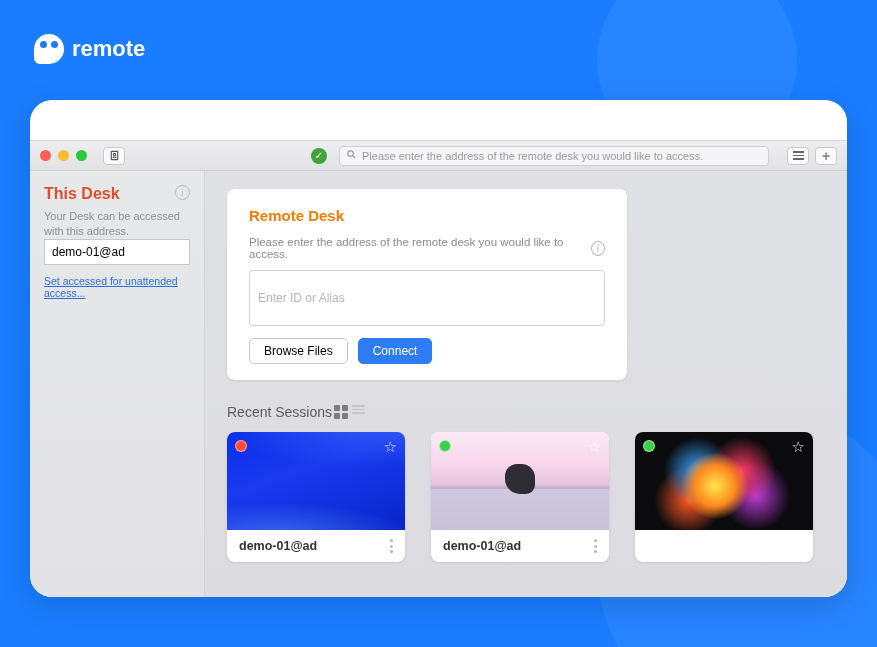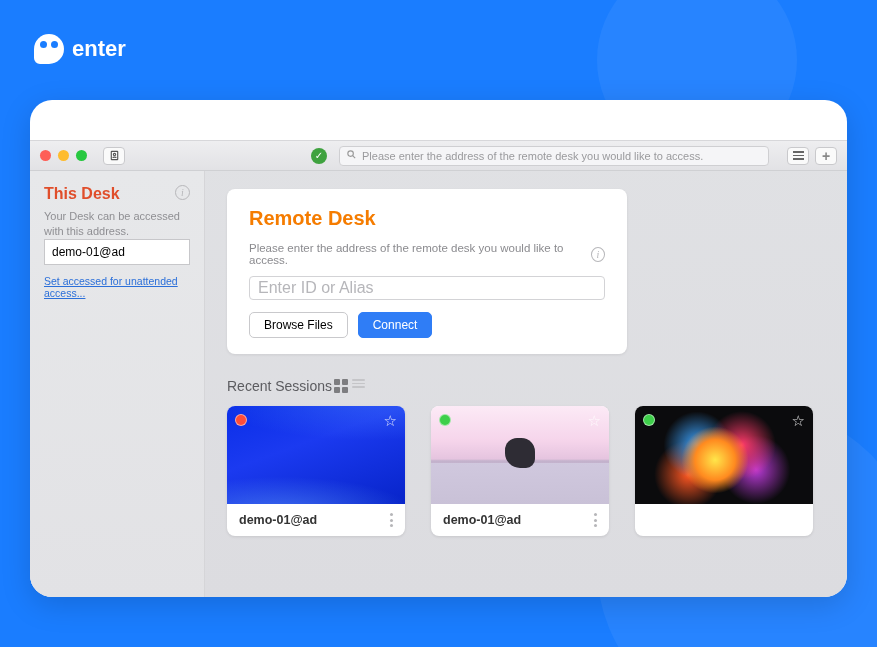--- a/index.html
+++ b/index.html
@@ -71,24 +71,24 @@
 .sb-title { color: #e04e2b; font-weight: 700; font-size: 16px; }
 .sb-info { width: 15px; height: 15px; border-radius: 50%; border: 1.5px solid #b7b7ba; color:#b7b7ba; font-size: 10px; display:flex;align-items:center;justify-content:center; font-style: italic; font-family: Georgia, serif;}
 .sb-desc { font-size: 11px; color: #8f8f93; line-height: 1.35; }
 .sb-input { width: 100%; border: 1px solid #c7c7ca; background: #fff; padding: 5px 7px; font-size: 12px; border-radius: 0; outline: none; }
 .sb-link { font-size: 10.5px; color: #2b6fd9; text-decoration: underline; margin-top: 10px; display: block; cursor: pointer;}
 .main { flex: 1; padding: 18px 22px; overflow: auto; }
 .panel {
   background: #fff; border-radius: 8px; padding: 18px 22px 16px; box-shadow: 0 1px 3px rgba(0,0,0,0.08);
   width: 400px;
 }
-.p-title { color: #f57c00; font-weight: 700; font-size: 20px; margin-bottom: 12px;}
+.p-title { color: #f57c00; font-weight: 700; font-size: 15px; margin-bottom: 12px;}
 .p-row { display:flex; align-items:center; gap:8px; margin-bottom:10px;}
 .p-desc { font-size: 11.5px; color: #8b8b8f; }
-.p-input { width: 100%; border: 1px solid #d3d3d6; border-radius: 4px; padding: 2px 8px; font-size: 16px; outline:none; margin-bottom: 12px;}
+.p-input { width: 100%; border: 1px solid #d3d3d6; border-radius: 4px; padding: 20px 8px; font-size: 12px; outline:none; margin-bottom: 12px;}
 .p-input::placeholder{color:#b6b6ba;}
 .p-buttons { display: flex; gap: 10px;}
 .btn { font-size: 12px; padding: 5px 14px; border-radius: 5px; cursor: pointer; border: 1px solid #c9c9cc; background:#fff;}
 .btn.primary { background: #2f7df6; color: #fff; border-color: #2f7df6;}
 .section-title { font-size: 14px; color: #5c5c60; margin: 24px 0 12px; display:flex; align-items:center; gap:2px;}
 .view-toggle{display:flex; gap:4px;}
 .view-toggle .sq{width:6px;height:6px;background:#7d7d80;border-radius:1px;}
 .view-toggle .grid{display:grid;grid-template-columns:repeat(2,6px);gap:1.5px;}
 .view-toggle .list{display:flex;flex-direction:column;gap:1.5px;}
 .view-toggle .list .ln{width:13px;height:1.8px;background:#c5c5c8;border-radius:1px;}
@@ -121,21 +121,21 @@
 .more span{width:3px;height:3px;background:#b6b6b9;border-radius:50%;}
 </style>
 </head>
 <body>
 
 <div class="bg-circle-1"></div>
 <div class="bg-circle-2"></div>
 
 <div class="howly-brand">
   <div class="howly-owl"></div>
-  <span>enter</span>
+  <span>remote</span>
 </div>
 
 <div class="card">
   <div class="app-window">
 
     <div class="titlebar">
       <div class="traffic">
         <div class="dot red"></div>
         <div class="dot yel"></div>
         <div class="dot grn"></div>

